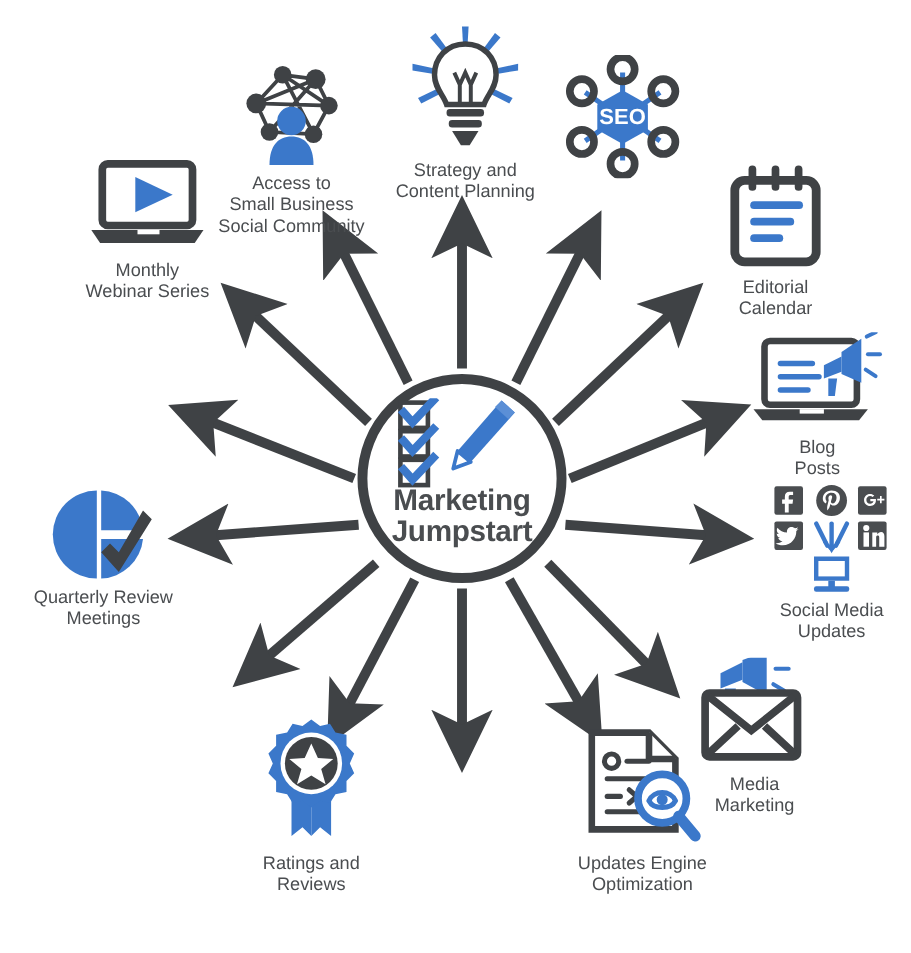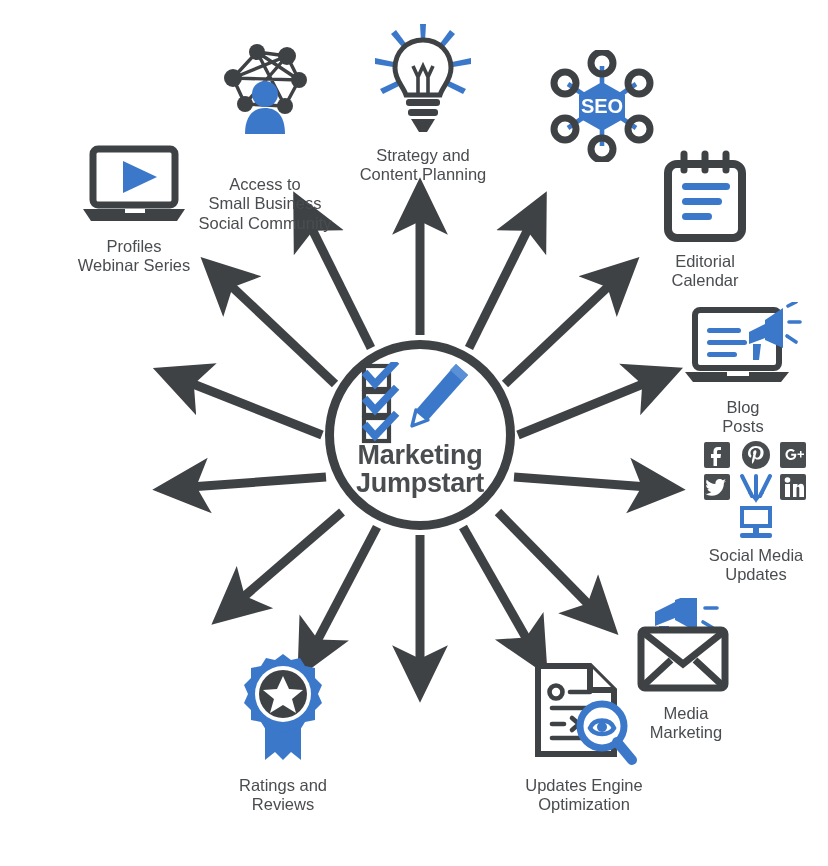--- a/index.html
+++ b/index.html
@@ -53,23 +53,23 @@
     text-align:center;
   }
   .node .art{display:block;}
   .node .cap{
     margin-top:6px;
     font-size:16.5px;
     line-height:1.18;
     color:#4a4d50;
     white-space:pre-line;
   }
-  .n-community{left:180px;top:36px;width:170px;gap:33px;}
+  .n-community{left:180px;top:52px;width:170px;}
   .n-strategy {left:348px;top:22px;width:150px;}
-  .n-keyword  {left:532px;top:50px;width:140px;}
+  .n-keyword  {left:496px;top:50px;width:140px;}
   .n-editorial{left:640px;top:150px;width:130px;}
   .n-blog     {left:668px;top:302px;width:150px;}
   .n-social   {left:684px;top:440px;width:144px;}
   .n-email    {left:616px;top:598px;width:140px;}
   .n-seo      {left:498px;top:662px;width:172px;}
   .n-directory{left:362px;top:696px;width:138px;}
   .n-ratings  {left:212px;top:652px;width:142px;}
   .n-metrics  {left:100px;top:572px;width:150px;}
   .n-quarterly{left:10px;top:444px;width:168px;}
   .n-training {left:8px;top:300px;width:180px;}
@@ -351,26 +351,38 @@
       <path d="M50 2 L58 8 L67 6 L72 14 L82 16 L82 26 L89 33 L85 42 L89 51 L82 58 L82 68 L72 70 L67 78 L58 76 L50 82 L42 76 L33 78 L28 70 L18 68 L18 58 L11 51 L15 42 L11 33 L18 26 L18 16 L28 14 L33 6 L42 8 Z" fill="#3b78ca"></path>
       <circle cx="50" cy="42" r="28" fill="#ffffff"></circle>
       <circle cx="50" cy="42" r="24" fill="#3f4245"></circle>
       <path d="M50 24 L56 37 L70 38 L59 47 L63 61 L50 53 L37 61 L41 47 L30 38 L44 37 Z" fill="#ffffff"></path>
     </svg>
     <div class="cap">Ratings and
 Reviews</div>
   </div>
 
 
+  <div class="node n-quarterly">
+    <svg class="art" width="96" height="84" viewBox="0 0 96 84">
+      <g fill="#3b78ca">
+        <path d="M42 42 L42 2 A40 40 0 0 0 42 82 Z"></path>
+        <path d="M46 38 L46 2 A40 40 0 0 1 84 38 Z"></path>
+        <path d="M46 46 L84 46 A40 40 0 0 1 46 82 Z"></path>
+      </g>
+      <path d="M46 58 L62 76 L92 28 L84 20 L62 58 L54 50 Z" fill="#3f4245"></path>
+    </svg>
+    <div class="cap">Quarterly Review
+Meetings</div>
+  </div>
 
 
   <div class="node n-webinar">
     <svg class="art" width="110" height="86" viewBox="0 0 110 86">
       <rect x="14" y="4" width="82" height="56" rx="5" fill="#ffffff" stroke="#3f4245" stroke-width="7"></rect>
       <path d="M4 64 L106 64 L98 76 L12 76 Z" fill="#3f4245"></path>
       <rect x="46" y="64" width="20" height="4" fill="#ffffff"></rect>
       <path d="M44 16 L78 32 L44 48 Z" fill="#3b78ca"></path>
     </svg>
-    <div class="cap">Profiles
+    <div class="cap">Monthly
 Webinar Series</div>
   </div>
 
 </div>
 
 </body></html>

